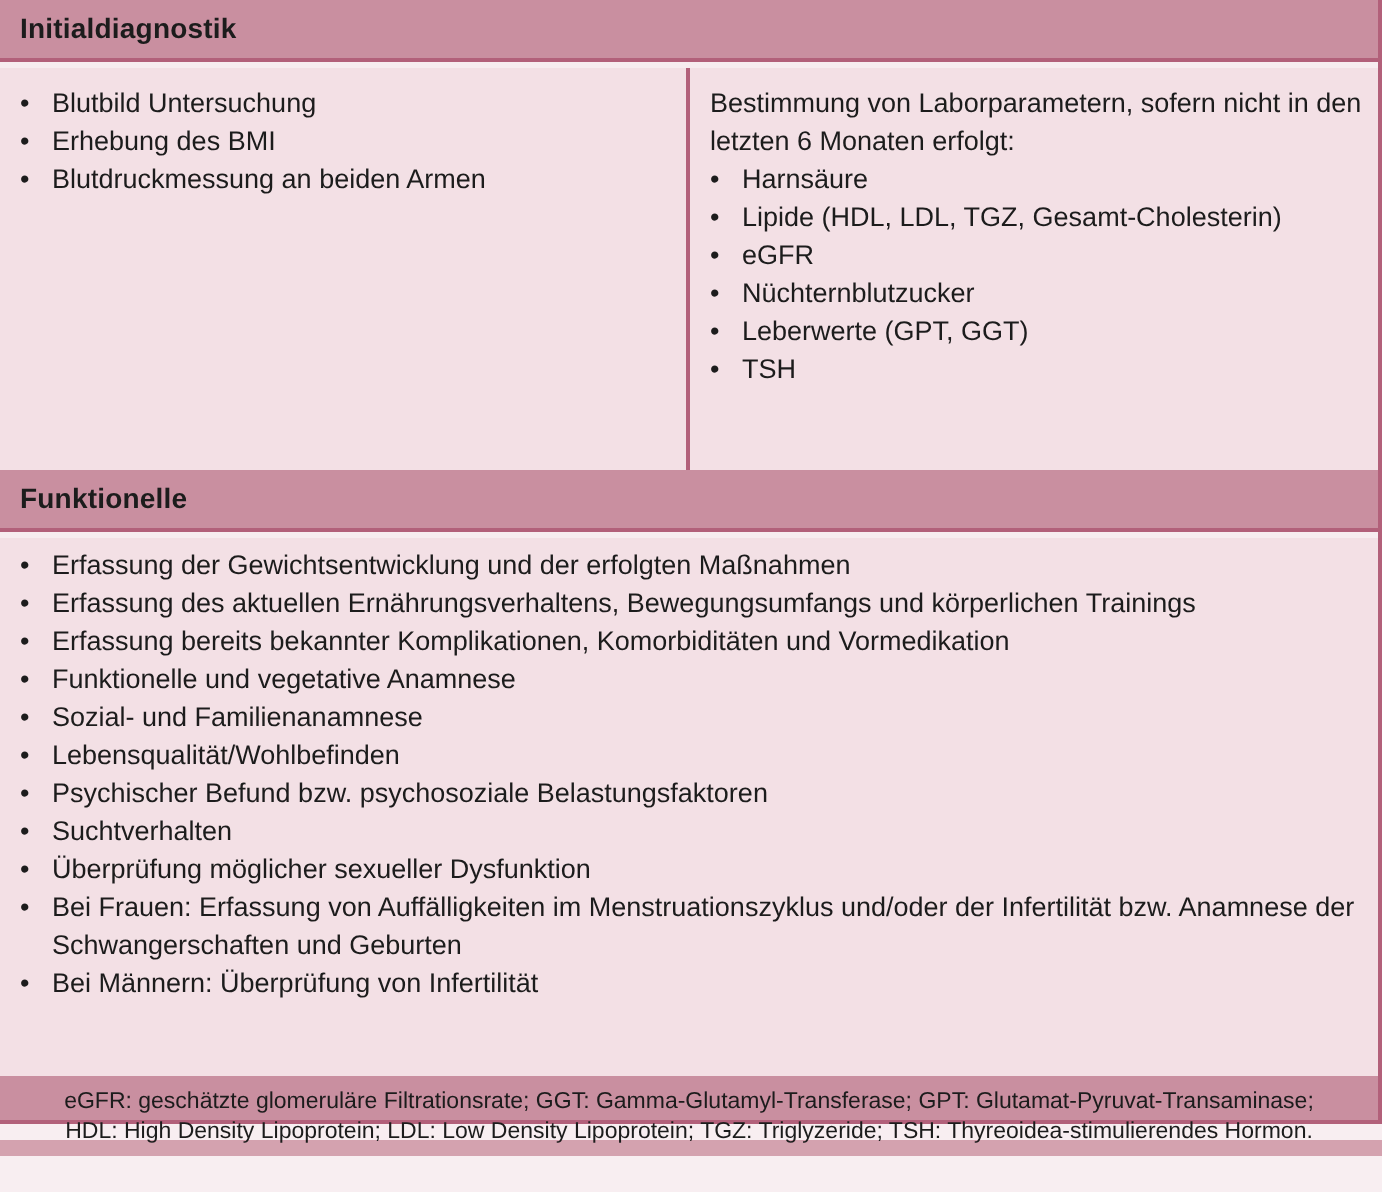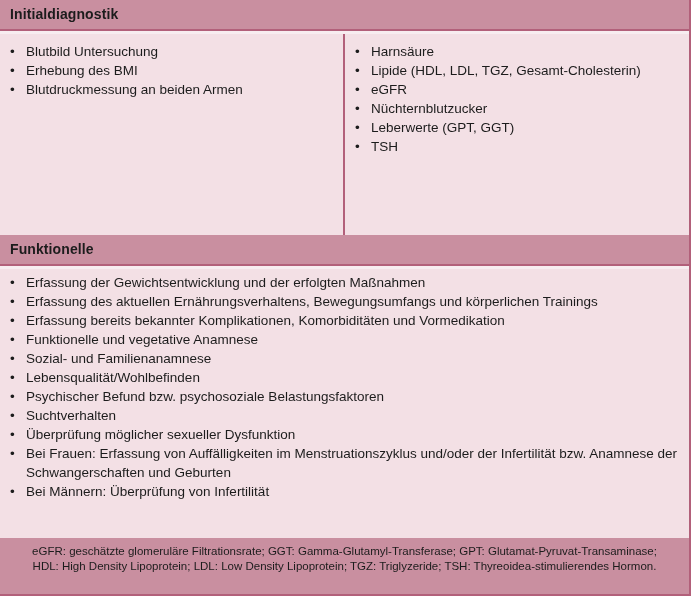--- a/index.html
+++ b/index.html
@@ -78,21 +78,21 @@
   }
   .li-text {
     flex: 1;
   }
   .intro {
     margin: 0 0 0 0;
   }
   .footnote-band {
     background: #c98fa0;
     box-sizing: border-box;
-    height: 58px;
+    height: 24px;
     border-bottom: 2px solid #b2607a;
     text-align: center;
     font-size: 11.5px;
     line-height: 15px;
     padding-top: 6px;
   }
   .page-gap {
     height: 8px;
     background: #f8eef1;
   }
@@ -123,20 +123,21 @@
             <span class="bullet"></span>
             <span class="li-text">Erhebung des BMI</span>
           </li>
           <li>
             <span class="bullet"></span>
             <span class="li-text">Blutdruckmessung an beiden Armen</span>
           </li>
         </ul>
       </div>
       <div class="col-right">
+        <p class="intro">Bestimmung von Laborparametern, sofern nicht in den letzten 6 Monaten erfolgt:</p>
         <ul class="blist">
           <li>
             <span class="bullet"></span>
             <span class="li-text">Harnsäure</span>
           </li>
           <li>
             <span class="bullet"></span>
             <span class="li-text">Lipide (HDL, LDL, TGZ, Gesamt-Cholesterin)</span>
           </li>
           <li>

